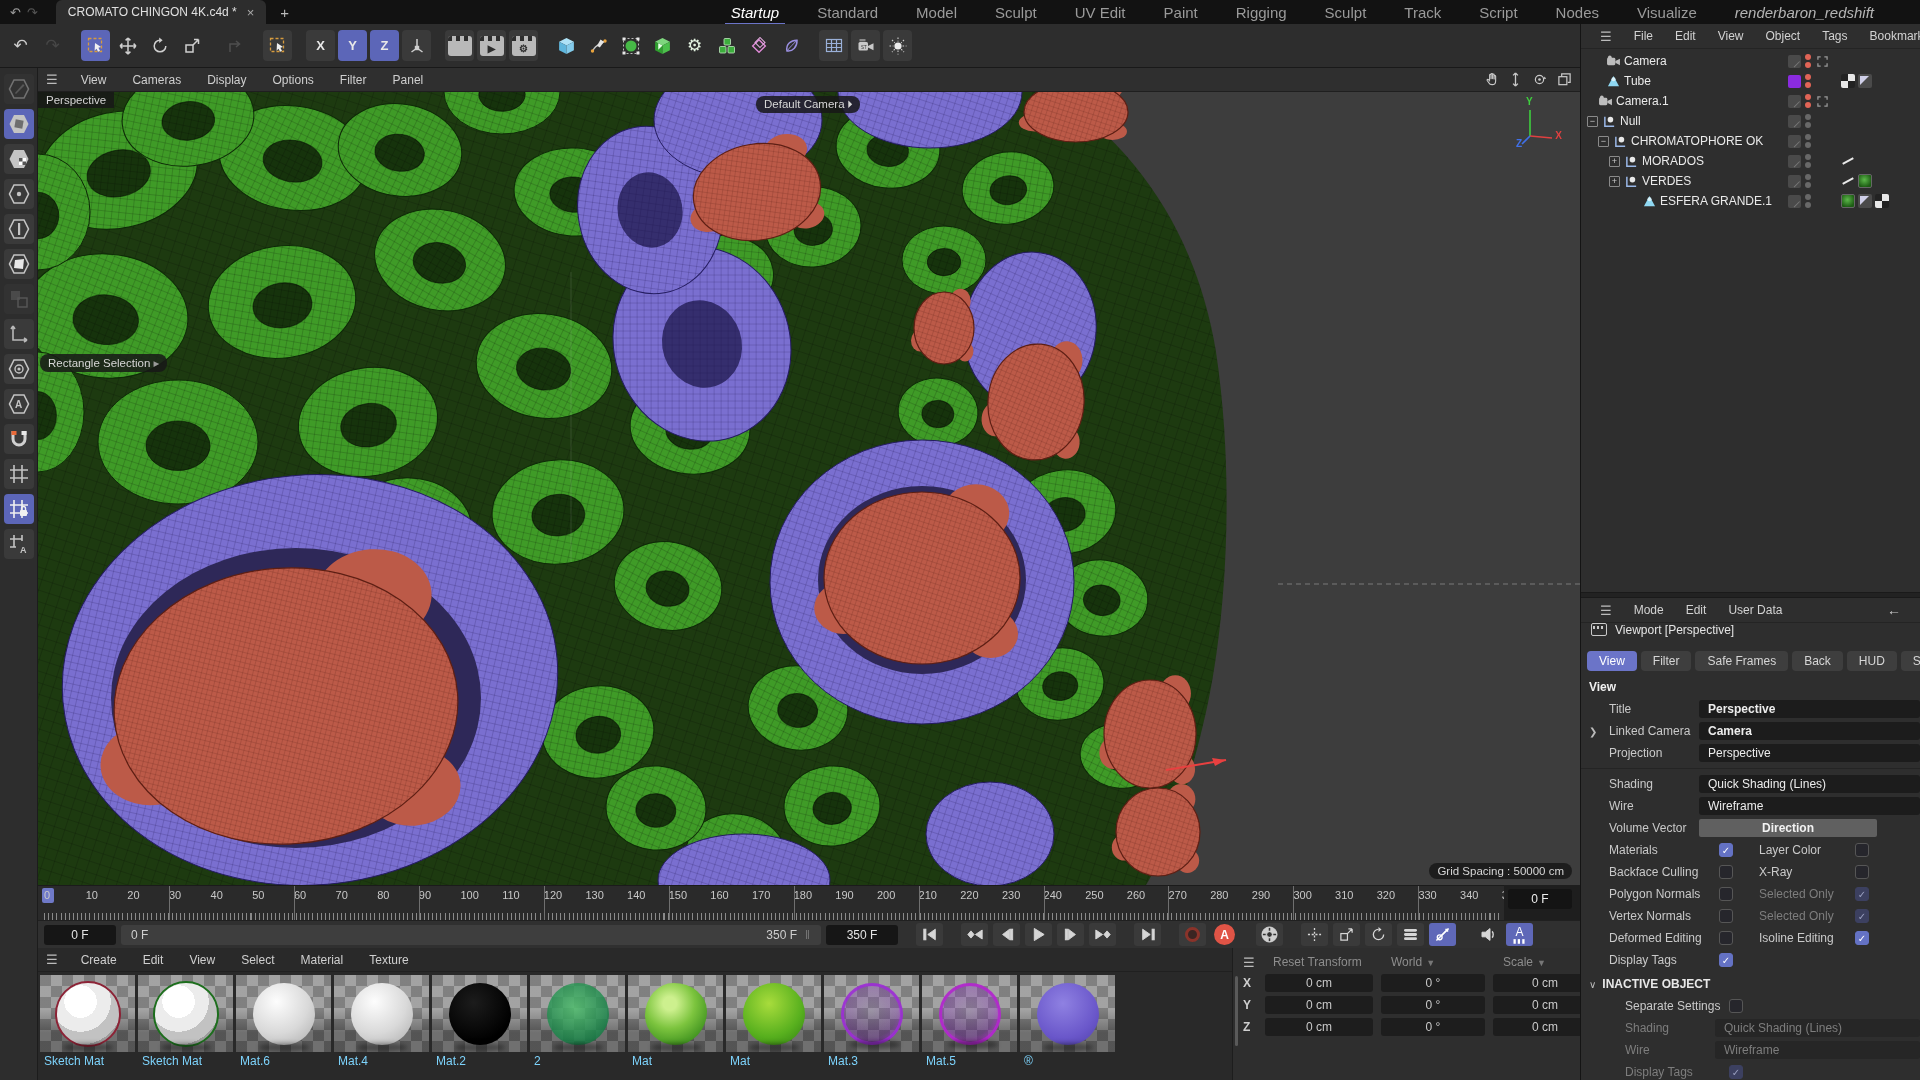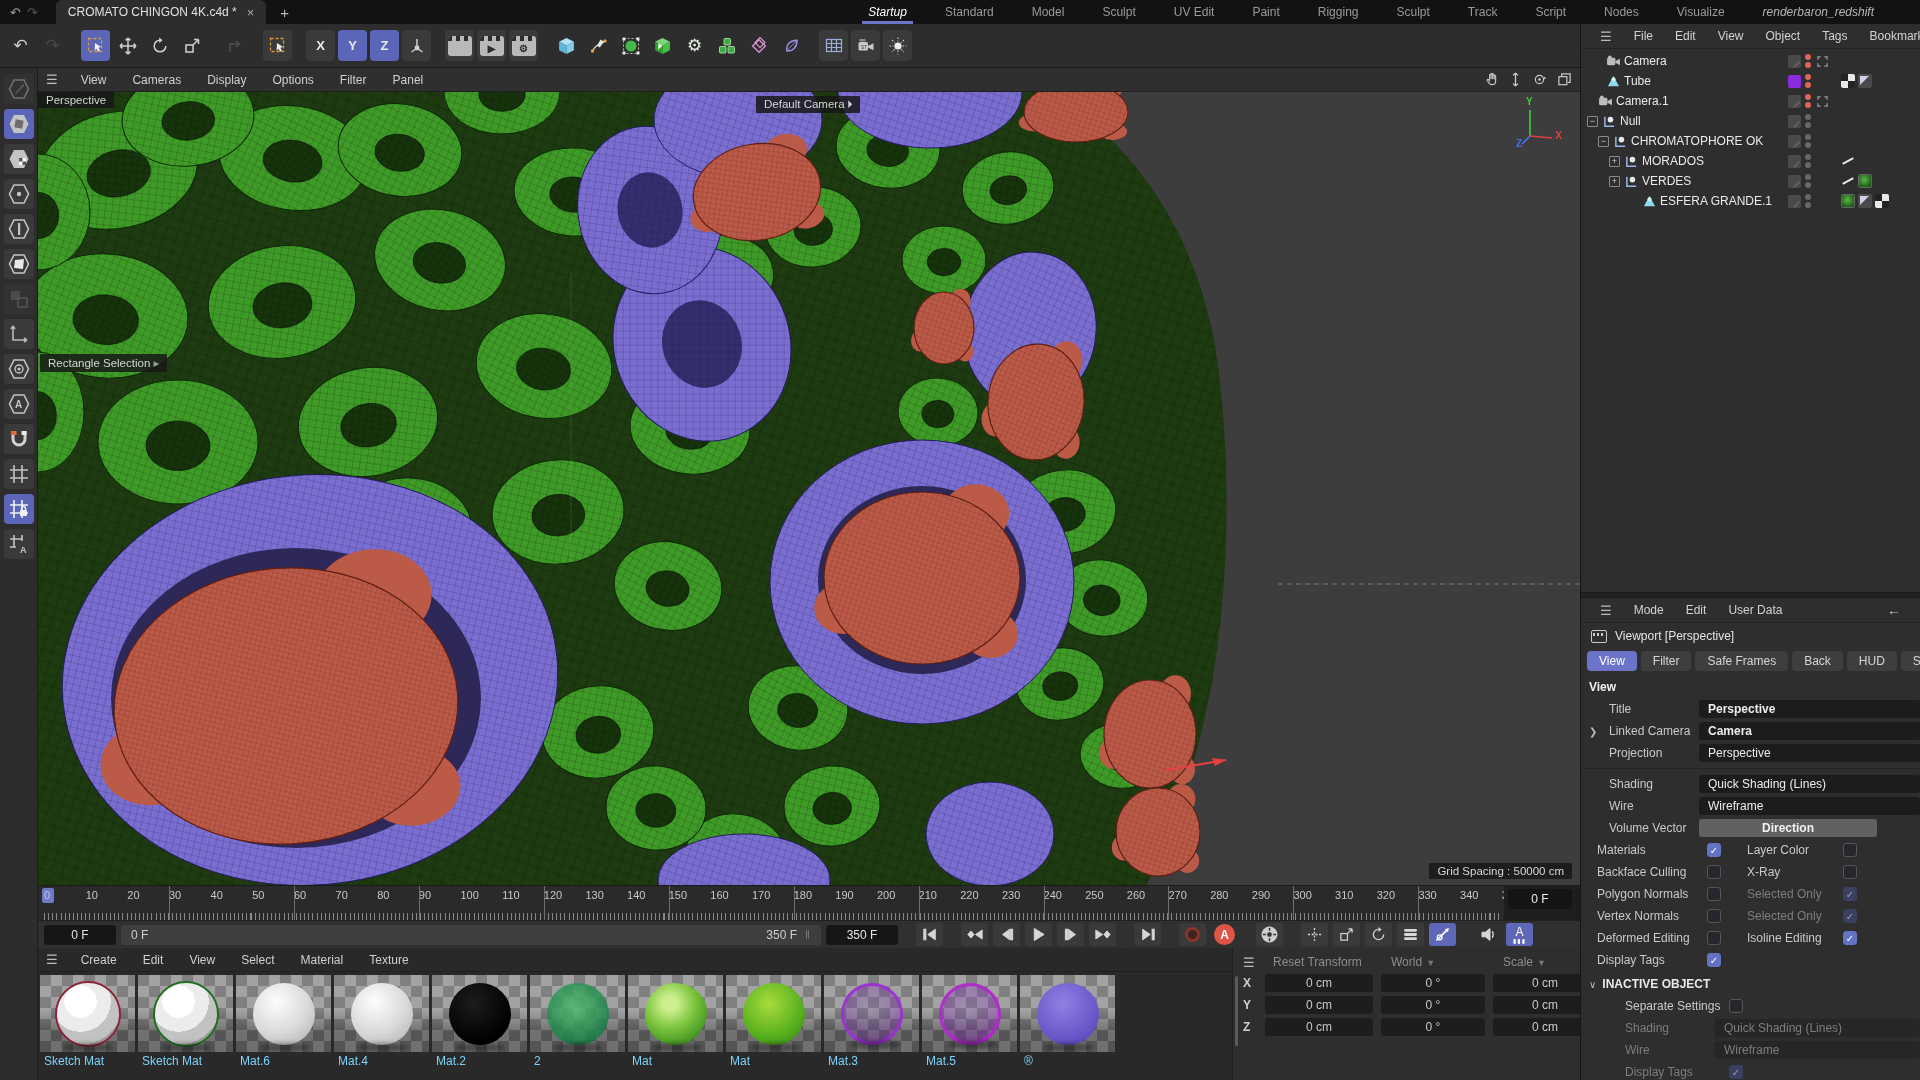--- a/index.html
+++ b/index.html
@@ -8,21 +8,21 @@
   svg{display:block}
   .ic{display:flex;align-items:center;justify-content:center}
 
   
   .titlebar{position:absolute;left:0;top:0;width:1920px;height:24px;background:#121212;display:flex;align-items:center;}
   .tb-undo{color:#9a9a9a;font-size:13px;margin-left:10px}
   .tb-redo{color:#555;font-size:13px;margin-left:6px}
   .doc-tab{height:24px;margin-left:18px;background:#2d2d2d;border-radius:6px 6px 0 0;padding:0 12px;display:flex;align-items:center;gap:10px;color:#e0e0e0;font-size:12px}
   .doc-close{color:#aaa;font-size:13px}
   .tab-add{color:#bbb;font-size:15px;margin-left:14px}
-  .layout-tabs{margin-left:auto;display:flex;gap:38px;padding-right:46px;color:#9a9a9a;font-size:12px}
+  .layout-tabs{margin-left:auto;display:flex;gap:38px;padding-right:46px;color:#9a9a9a;font-size:15px}
   .layout-tabs span{position:relative;cursor:default}
   .layout-tabs span.active{color:#fff;font-style:italic}
   .layout-tabs span.active::after{content:"";position:absolute;left:-6px;right:-6px;bottom:-5px;height:3px;background:#6b74c8}
   .layout-tabs span:last-child{font-style:italic;color:#b5b5b5}
 
   
   .toolbar{position:absolute;left:0;top:24px;width:1580px;height:44px;background:#2d2d2d;border-bottom:1px solid #191919;display:flex;align-items:center;padding:0 6px;gap:3px}
   .tool{width:29px;height:31px;border-radius:4px;display:flex;align-items:center;justify-content:center;color:#ccc;position:relative;flex:none}
   .tool.tile{background:#3a3a3a}
   .tool.active{background:#5c66b8}
@@ -37,21 +37,21 @@
   
   .rail{position:absolute;left:0;top:68px;width:38px;bottom:0;background:#2d2d2d;border-right:1px solid #1c1c1c;display:flex;flex-direction:column;align-items:center;gap:5px;padding-top:6px}
   .rail .tool{width:30px;height:30px}
 
   
   .vp-menu{position:absolute;left:38px;top:68px;width:1542px;height:24px;background:#2f2f2f;border-bottom:1px solid #1f1f1f;display:flex;align-items:center;padding:0 8px;color:#cfcfcf}
   .vp-menu .burger{margin-right:10px;color:#bbb}
   .vp-menu [data-name="viewport-menu-item"]{padding:0 13px;cursor:default}
   .vp-nav{margin-left:auto;display:flex;gap:10px;align-items:center;color:#bbb}
   .canvas{position:absolute;left:38px;top:92px;width:1542px;height:793px;background:#3d3d3d;overflow:hidden}
-  .hud{position:absolute;background:rgba(24,24,24,.85);color:#d6d6d6;font-size:11.5px;padding:2px 8px;border-radius:1px;white-space:nowrap}
+  .hud{position:absolute;background:rgba(24,24,24,.85);color:#d6d6d6;font-size:11.5px;padding:2px 8px;border-radius:8px;white-space:nowrap}
   .hud.persp{left:0;top:0;border-radius:0}
   .hud.cam{left:718px;top:4px}
   .hud.rect{left:2px;top:262px}
   .hud.grid{right:8px;bottom:6px}
   .gizmo{position:absolute;right:22px;top:6px;width:44px;height:50px}
   .gz-lbl{position:absolute;font-size:10px;font-weight:bold}
 
   
   .ruler{position:absolute;left:38px;top:885px;width:1466px;height:35px;background:#2a2a2a;border-top:1px solid #1b1b1b;overflow:hidden}
   .ruler .minor1{position:absolute;left:6px;right:2px;bottom:0;height:7px;background:repeating-linear-gradient(90deg,#8a8a8a 0 1px,transparent 1px 4.13px)}
@@ -130,34 +130,34 @@
   .tag.checker{background:repeating-conic-gradient(#e8e8e8 0% 25%,#222 0% 50%) 0 0/14px 14px}
   .tag.phong{background:#4a4a4a}
   .tag.phong::after{content:"";position:absolute;left:2px;top:2px;border-left:9px solid #cfcfe8;border-bottom:9px solid transparent}
   .tag.pen{background:transparent}
   .tag.pen::after{content:"";position:absolute;left:1px;top:6px;width:12px;height:2px;background:#e8e8e8;transform:rotate(-28deg)}
   .tag.texgreen{background:radial-gradient(circle at 45% 40%,#5cb84a,#1d5c14 75%);border:1px solid #666}
   .om-empty{flex:1 1 auto}
   .splitter{height:6px;background:#222;border-top:1px solid #1a1a1a;border-bottom:1px solid #1a1a1a;flex:none}
 
   .am{height:482px;flex:none;display:flex;flex-direction:column}
-  .am-title{height:26px;display:flex;align-items:center;gap:8px;padding:0 10px;color:#e4e4e4;flex:none}
+  .am-title{height:26px;display:flex;align-items:flex-start;gap:8px;padding:0 10px;color:#e4e4e4;flex:none}
   .am-obj-icon{width:16px;height:13px;border:1.5px solid #c9c9c9;border-radius:2px;position:relative}
   .am-obj-icon::after{content:"";position:absolute;left:1px;right:1px;top:2px;height:3px;background:repeating-linear-gradient(90deg,#c9c9c9 0 2px,transparent 2px 4px)}
   .am-tabs{display:flex;gap:4px;padding:2px 6px 5px 6px;flex:none}
   .am-tab{background:#3e3e3e;border-radius:4px;padding:3px 12px;color:#d6d6d6;white-space:nowrap}
   .am-tab.active{background:#6b74c8;color:#fff}
   .am-sec{font-weight:bold;color:#f0f0f0;padding:4px 8px;flex:none}
   .arow{display:flex;align-items:center;height:22px;padding-left:28px;position:relative;flex:none}
   .arow .chev{position:absolute;left:8px;color:#bbb;font-size:10px}
   .alabel{width:90px;color:#c9c9c9;flex:none;white-space:nowrap}
   .afield{flex:1;background:#1c1c1c;border-radius:3px;height:18px;display:flex;align-items:center;padding:0 9px;color:#ececec;white-space:nowrap;overflow:hidden}
   .afield.bold{font-weight:bold}
   .dirbtn{width:178px;background:#606060;border-radius:2px;height:18px;display:flex;align-items:center;justify-content:center;color:#f2f2f2;font-weight:bold}
-  .crow{display:flex;align-items:center;height:22px;padding-left:16px;flex:none}
+  .crow{display:flex;align-items:center;height:22px;padding-left:28px;flex:none}
   .clabel{width:110px;color:#c9c9c9;white-space:nowrap;flex:none}
   .clabel2{width:96px;margin-left:26px;color:#c9c9c9;white-space:nowrap;flex:none}
   .gray .clabel,.gray .clabel2,.gray .alabel{color:#7d7d7d}
   .cb{width:14px;height:14px;border-radius:3px;background:#26262c;border:1px solid #565656;color:#fff;font-size:10px;display:flex;align-items:center;justify-content:center;flex:none}
   .cb.on{background:#6472c4;border-color:#6472c4}
   .cb.dison{background:#3c4060;border-color:#3c4060;color:#9aa0c0}
   .hr{height:1px;background:#242424;margin:4px 0;flex:none}
   .inact-head{display:flex;align-items:center;gap:6px;padding:6px 8px 4px 8px;color:#e8e8e8;font-weight:bold;flex:none}
   .inact-head .chev2{color:#bbb;font-weight:normal;font-size:10px}
   .afield.dis{background:#262626;color:#7d7d7d}

